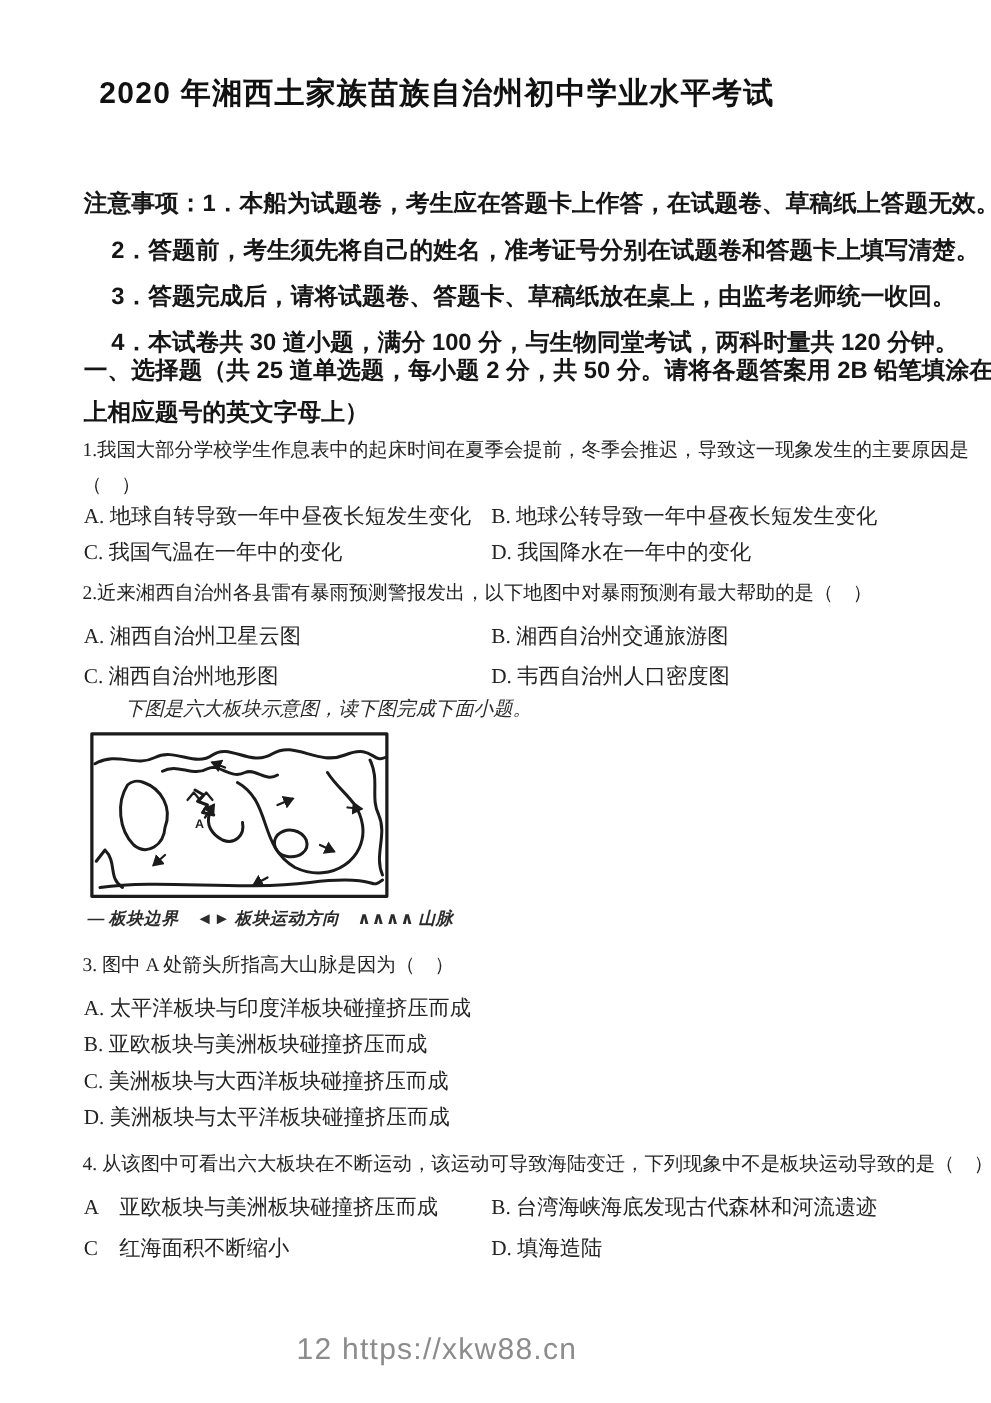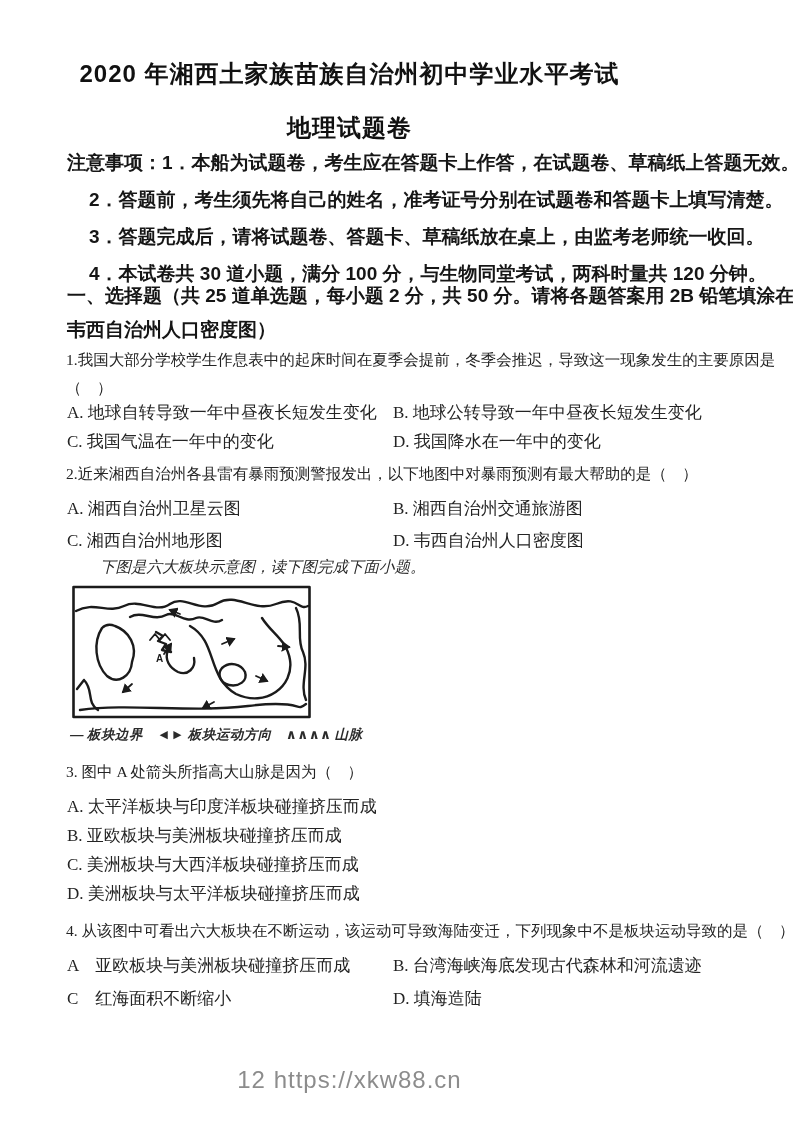--- a/index.html
+++ b/index.html
@@ -43,29 +43,28 @@
     font-family:"Liberation Sans","DejaVu Sans",sans-serif;
     font-size:24px;color:#8c8c8c;letter-spacing:1px;
   }
 </style>
 </head>
 <body>
 
 <div class="page">
 
   <div class="abs center doc-title" style="top:58px;">2020 年湘西土家族苗族自治州初中学业水平考试</div>
-  <div class="abs center doc-title" style="top:112px;">地理试题卷</div>
 
   <div class="abs notice" style="left:67px;top:150px;">注意事项：1．本船为试题卷，考生应在答题卡上作答，在试题卷、草稿纸上答题无效。</div>
   <div class="abs notice" style="left:89px;top:187px;">2．答题前，考生须先将自己的姓名，准考证号分别在试题卷和答题卡上填写清楚。</div>
   <div class="abs notice" style="left:89px;top:224px;">3．答题完成后，请将试题卷、答题卡、草稿纸放在桌上，由监考老师统一收回。</div>
   <div class="abs notice" style="left:89px;top:261px;">4．本试卷共 30 道小题，满分 100 分，与生物同堂考试，两科时量共 120 分钟。</div>
 
   <div class="abs section-head" style="left:67px;top:283px;">一、选择题（共 25 道单选题，每小题 2 分，共 50 分。请将各题答案用 2B 铅笔填涂在答题卡</div>
-  <div class="abs section-head" style="left:67px;top:317px;">韦西自治州人口密度图）</div>
+  <div class="abs section-head" style="left:67px;top:317px;">上相应题号的英文字母上）</div>
 
   <div class="abs qtext" style="left:66px;top:350px;text-align:right;">1.我国大部分学校学生作息表中的起床时间在夏季会提前，冬季会推迟，导致这一现象发生的主要原因是</div>
   <div class="abs qtext" style="left:66px;top:378px;">（　）</div>
   <div class="abs" style="left:67px;top:401px;width:700px;">
     <span class="opt">A. 地球自转导致一年中昼夜长短发生变化</span>
     <span class="opt opt-right">B. 地球公转导致一年中昼夜长短发生变化</span>
   </div>
   <div class="abs" style="left:67px;top:430px;width:700px;">
     <span class="opt">C. 我国气温在一年中的变化</span>
     <span class="opt opt-right">D. 我国降水在一年中的变化</span>

